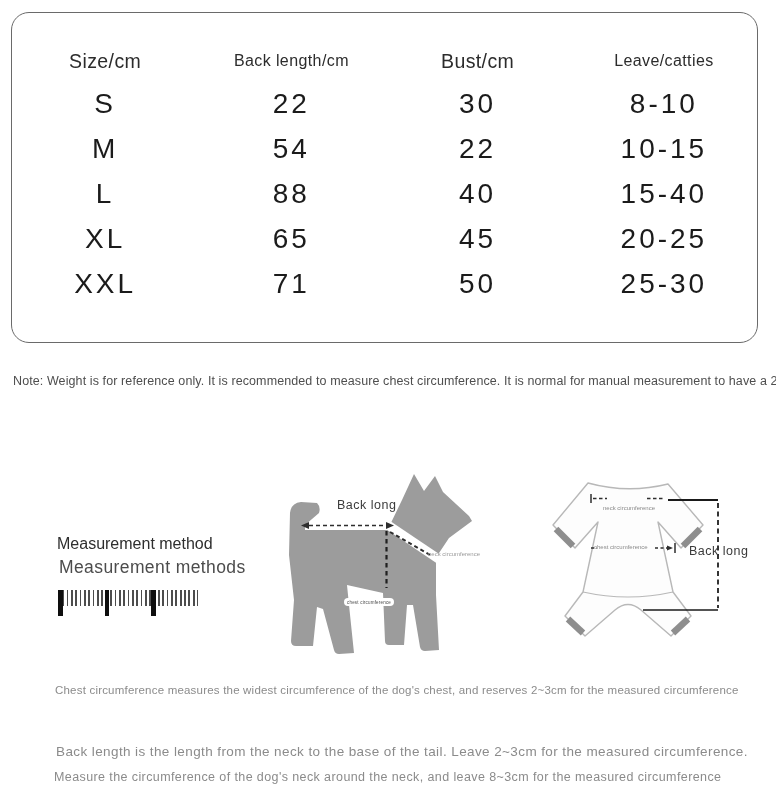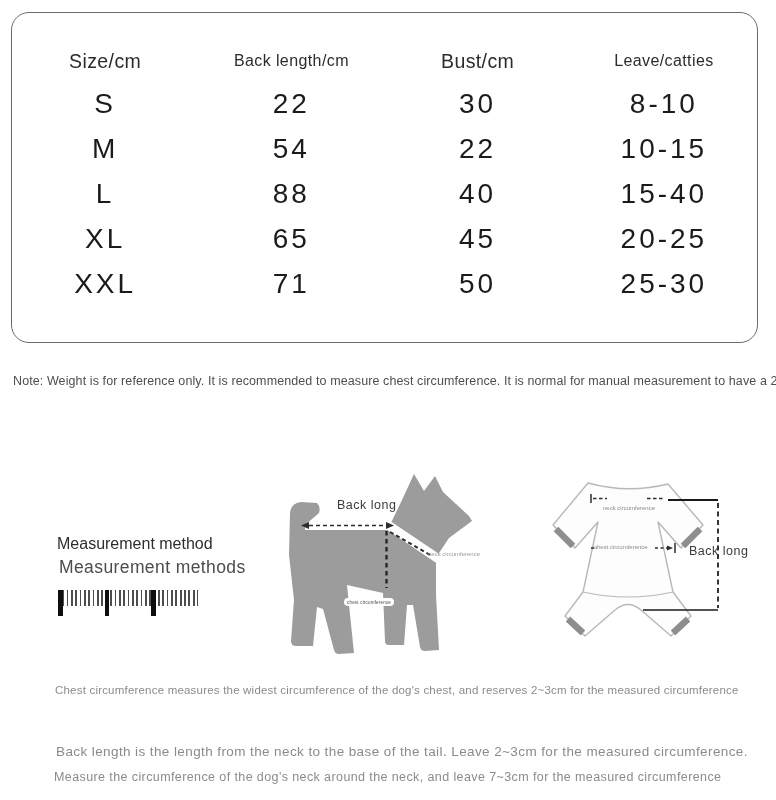--- a/index.html
+++ b/index.html
@@ -160,15 +160,15 @@
       <polygon points="138,98 132,95.5 132,100.5" fill="#2e2e2e"></polygon>
       <line x1="140" y1="93" x2="140" y2="103" stroke="#2e2e2e" stroke-width="1.5"></line>
     </svg>
   </div>
   <div class="lbl lbl-neck-garment">neck circumference</div>
   <div class="lbl lbl-chest-garment">chest circumference</div>
   <div class="lbl lbl-backlong-garment">Back long</div>
 
   <div class="tip tip-1">Chest circumference measures the widest circumference of the dog's chest, and reserves 2~3cm for the measured circumference</div>
   <div class="tip tip-2">Back length is the length from the neck to the base of the tail. Leave 2~3cm for the measured circumference.</div>
-  <div class="tip tip-3">Measure the circumference of the dog's neck around the neck, and leave 7~3cm for the measured circumference</div>
+  <div class="tip tip-3">Measure the circumference of the dog's neck around the neck, and leave 8~3cm for the measured circumference</div>
 
 </div>
 
 </body></html>

